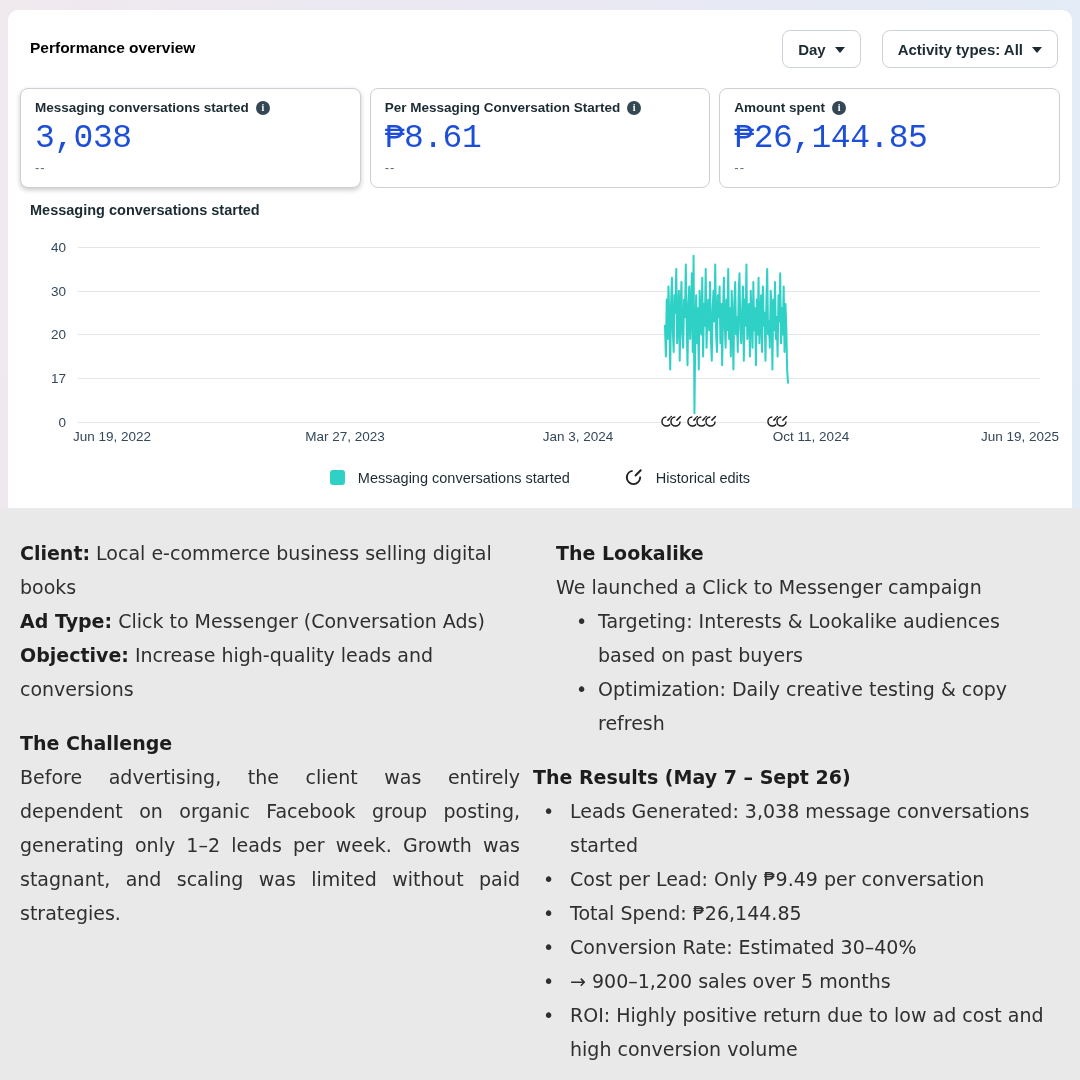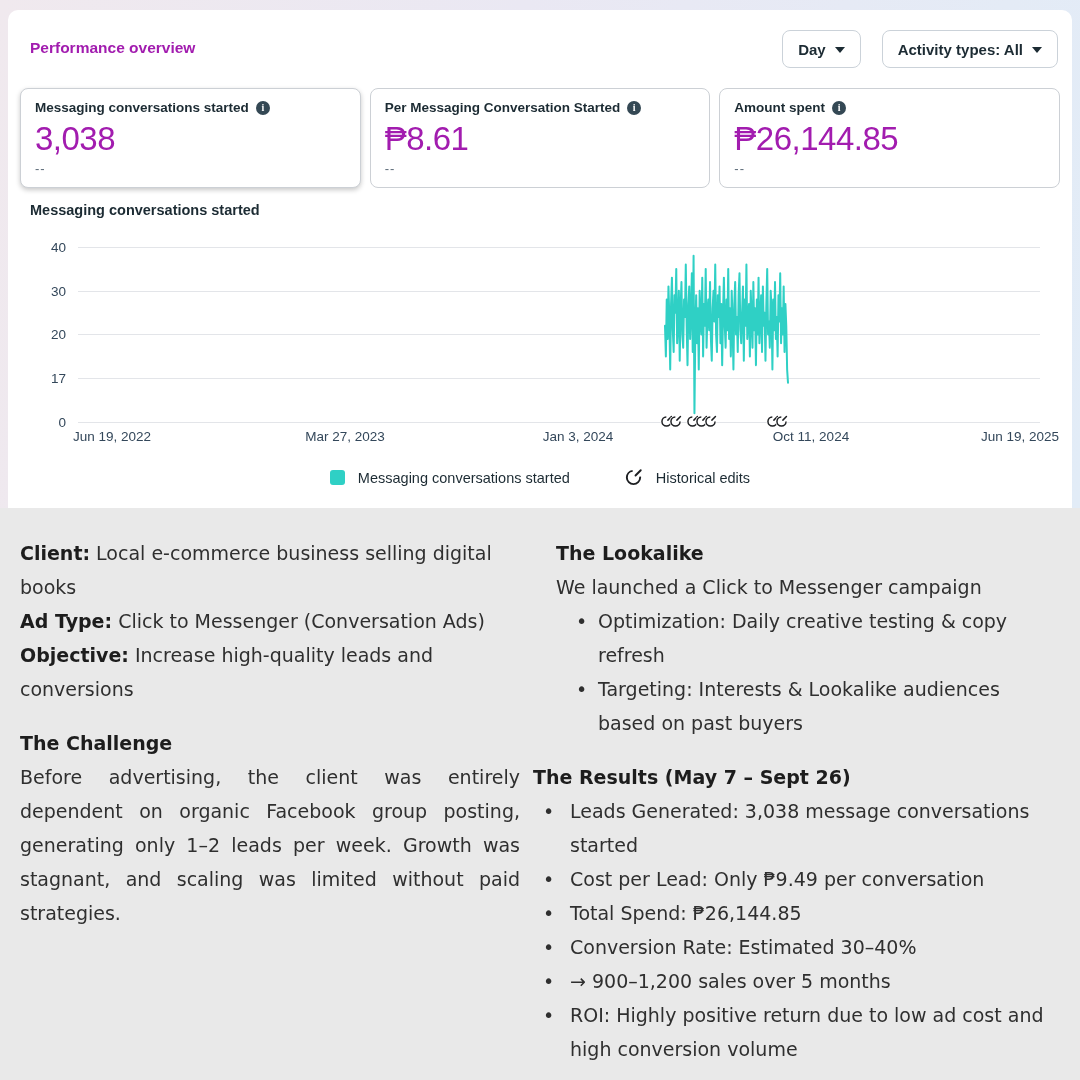--- a/index.html
+++ b/index.html
@@ -16,42 +16,42 @@
     background:linear-gradient(100deg,#f0e9ee 0%,#eae8f3 45%,#e2ecf7 100%);
   }
   .card {
     position:absolute; left:8px; top:10px; right:8px; bottom:0;
     background:#ffffff; border-radius:10px 10px 0 0;
   }
   .card-header {
     position:absolute; left:22px; right:14px; top:20px;
     display:flex; justify-content:space-between; align-items:flex-start;
   }
-  .page-title { font-size:15.5px; font-weight:700; color:#a21caf; padding-top:9px; }
+  .page-title { font-size:15.5px; font-weight:700; color:#000000; padding-top:9px; }
   .controls { display:flex; gap:21px; }
   .btn {
     display:flex; align-items:center; gap:9px; height:38px; padding:0 15px;
     background:#fff; border:1px solid #cbd2d9; border-radius:8px;
     font-size:15px; font-weight:600; color:#1c2b33; cursor:pointer; white-space:nowrap;
   }
   .caret { width:0; height:0; border-left:5px solid transparent; border-right:5px solid transparent; border-top:6px solid #1c2b33; margin-top:1px; }
 
   .metrics { position:absolute; left:12px; right:12px; top:78px; display:flex; gap:9px; }
   .metric {
     flex:1; height:100px; background:#fff; border:1px solid #ccd0d5; border-radius:8px;
     padding:11px 14px;
   }
   .metric.selected { box-shadow:0 2px 5px rgba(0,0,0,.22); }
   .m-label { display:flex; align-items:center; gap:7px; font-size:13.5px; font-weight:700; color:#1c2b33; white-space:nowrap; }
   .info-icon {
     display:inline-flex; align-items:center; justify-content:center;
     width:14px; height:14px; border-radius:50%; background:#344854; color:#fff;
     font-size:10px; font-weight:700; font-family:"Liberation Serif",serif; flex:none;
   }
-  .m-value { margin-top:5px; font-size:33px; font-weight:400; color:#a21caf; letter-spacing:-0.5px; font-family:Liberation Sans, sans-serif; }
+  .m-value { margin-top:5px; font-size:33px; font-weight:400; color:#1d4ed8; letter-spacing:-0.5px; font-family:Liberation Mono, monospace; }
   .m-sub { margin-top:3px; font-size:13px; color:#5b6a77; letter-spacing:1px; }
 
   .chart-title { position:absolute; left:22px; top:192px; font-size:14.5px; font-weight:700; color:#1c2b33; }
 
   .chart-area { position:absolute; left:70px; top:237px; width:962px; height:175px; }
   .gridline { position:absolute; left:0; right:0; height:1px; background:#e3e5e9; }
   .ytick {
     position:absolute; right:calc(100% + 12px); transform:translateY(-50%);
     font-size:13.5px; color:#33475a; white-space:nowrap;
   }
@@ -224,22 +224,22 @@
 
     <p class="heading">The Challenge</p>
     <p class="challenge-body">Before advertising, the client was entirely dependent on organic Facebook group posting, generating only 1–2 leads per week. Growth was stagnant, and scaling was limited without paid strategies.</p>
   </div>
 
   <div class="col-right">
     <div class="strategy-block">
       <p class="heading first">The Lookalike</p>
       <p>We launched a Click to Messenger campaign</p>
       <ul>
+        <li>Targeting: Interests &amp; Lookalike audiences based on past buyers</li>
         <li>Optimization: Daily creative testing &amp; copy refresh</li>
-        <li>Targeting: Interests &amp; Lookalike audiences based on past buyers</li>
       </ul>
     </div>
 
     <p class="heading">The Results (May 7 – Sept 26)</p>
     <ul class="results-list">
       <li>Leads Generated: 3,038 message conversations started</li>
       <li>Cost per Lead: Only ₱9.49 per conversation</li>
       <li>Total Spend: ₱26,144.85</li>
       <li>Conversion Rate: Estimated 30–40%</li>
       <li>→ 900–1,200 sales over 5 months</li>

